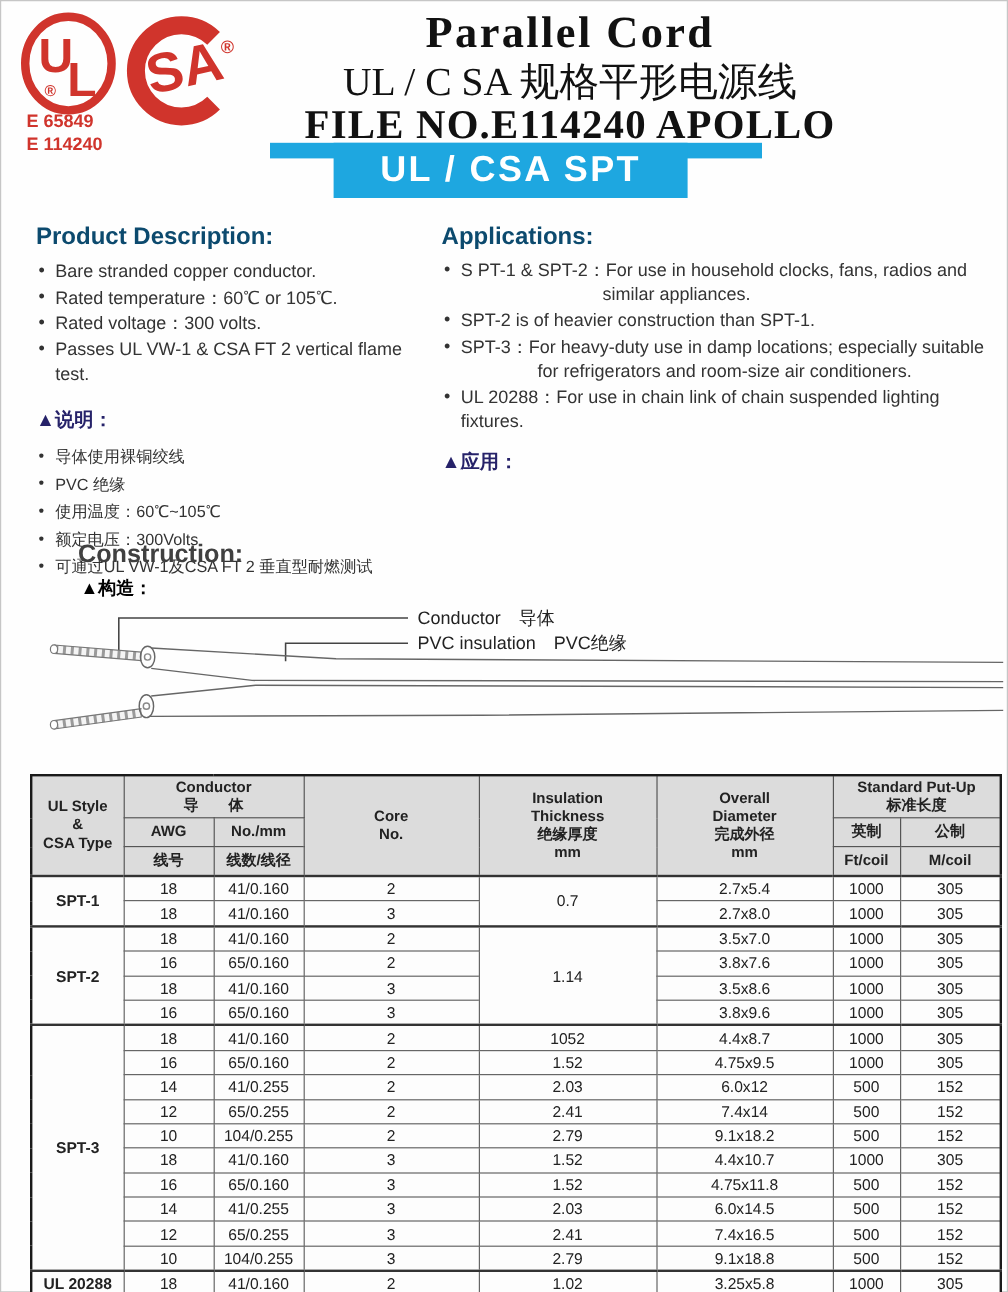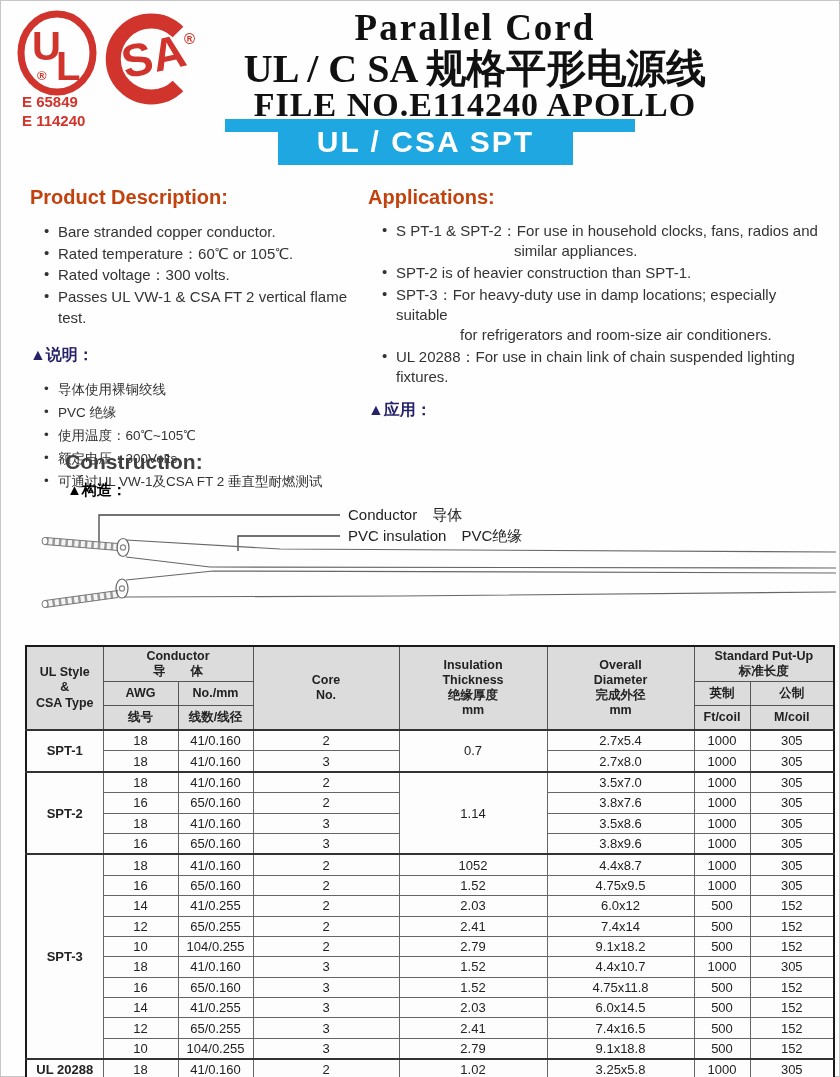--- a/index.html
+++ b/index.html
@@ -9,34 +9,34 @@
     box-shadow:inset 0 0 0 1px #c6c6c6;
     font-family:"Liberation Sans", sans-serif;color:#333;
   }
   
   .logo{position:absolute;}
   .ul-logo{left:16px;top:10px;}
   .csa-logo{left:100px;top:12px;}
   .ul-codes{position:absolute;left:22px;top:92px;color:#d0342c;font-weight:bold;font-size:15px;line-height:19px;}
   .titles{position:absolute;left:185px;top:6px;width:580px;text-align:center;color:#111;}
   .t1{font-family:"Liberation Serif", serif;font-weight:bold;font-size:37px;line-height:44px;letter-spacing:2px;}
-  .t2{font-family:"Liberation Serif", serif;font-weight:bold;font-size:40px;line-height:38px;}
+  .t2{font-family:"Liberation Serif", serif;font-weight:normal;font-size:33px;line-height:38px;}
   .t3{font-family:"Liberation Serif", serif;font-weight:bold;font-size:34px;line-height:34px;letter-spacing:1px;}
   .banner-strip{position:absolute;left:225px;top:119px;width:410px;height:13px;background:#1ea7e0;}
   .banner-main{
     position:absolute;left:278px;top:119px;width:295px;height:46px;background:#1ea7e0;
     color:#fff;font-weight:bold;font-size:30px;line-height:46px;text-align:center;letter-spacing:2px;
   }
   
   .col{position:absolute;top:186px;}
   .col-left{left:30px;width:334px;}
   .col-right{left:368px;width:466px;}
-  .sec-h{color:#c2410c;font-weight:bold;font-size:20px;margin:0 0 7px 0;}
+  .sec-h{color:#0c4a6e;font-weight:bold;font-size:20px;margin:0 0 7px 0;}
   .sec-h-cn{color:#262269;font-weight:bold;font-size:16px;margin:16px 0 8px 0;}
-  ul.blist{list-style:none;margin:12px;padding:0;}
+  ul.blist{list-style:none;margin:0;padding:0;}
   ul.blist li{position:relative;padding-left:16px;}
   ul.blist li:before{content:"\2022";position:absolute;left:2px;top:-1px;}
   .en-list li{font-size:15px;line-height:21.5px;}
   .app-list li{font-size:15px;line-height:20px;margin-bottom:2px;}
   .cn-list li{font-size:13.5px;line-height:23px;}
   .cn-list-r li{font-size:14px;line-height:22px;}
   .cont{display:block;}
   .cont-0{padding-left:118px;}
   .cont-2{padding-left:64px;}
   

